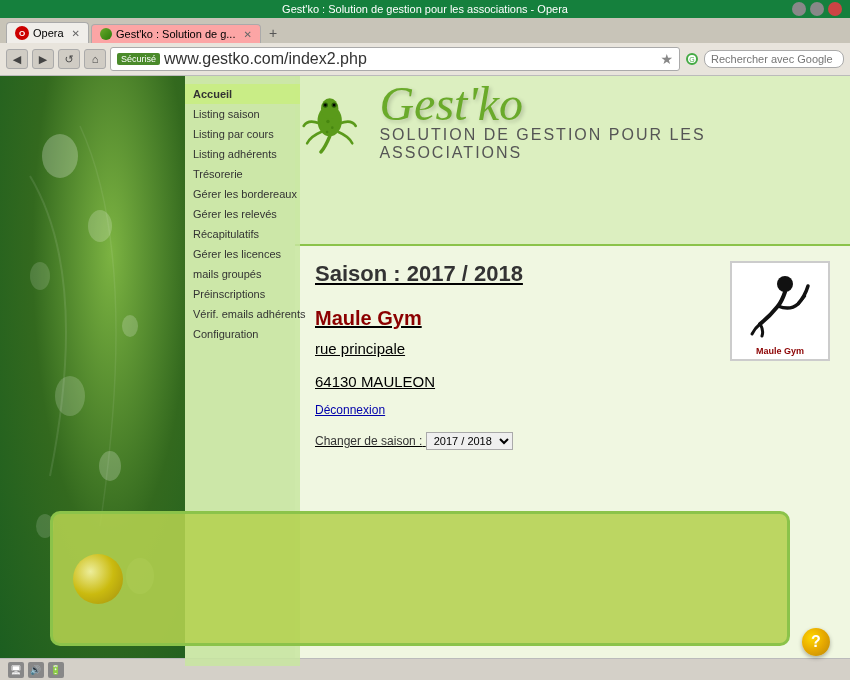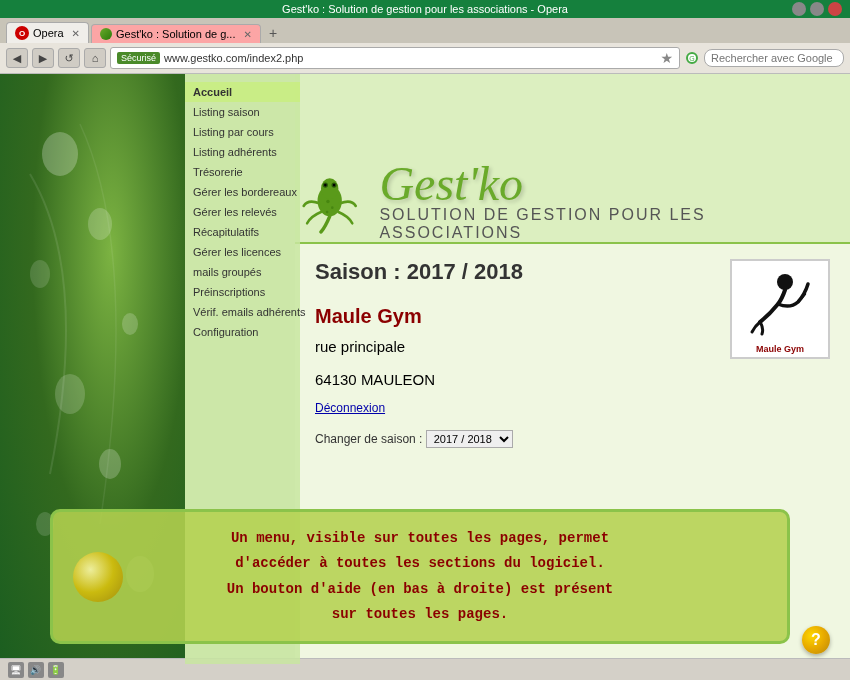--- a/index.html
+++ b/index.html
@@ -14,48 +14,48 @@
 
     .tab-bar { background: #c8c4b8; display: flex; align-items: flex-end; padding: 4px 6px 0; gap: 2px; }
     .browser-tab { background: #f0eeea; border: 1px solid #aaa; border-bottom: none; border-radius: 4px 4px 0 0; padding: 3px 8px; font-size: 11px; display: flex; align-items: center; gap: 4px; cursor: pointer; }
     .browser-tab .tab-close { color: #666; font-size: 10px; margin-left: 4px; cursor: pointer; }
     .tab-new { background: none; border: none; font-size: 14px; padding: 2px 6px; cursor: pointer; color: #555; }
 
     .nav-bar { background: #e8e4dc; display: flex; align-items: center; padding: 4px 6px; gap: 4px; border-bottom: 1px solid #bbb; }
     .nav-btn { background: #d0ccc4; border: 1px solid #aaa; border-radius: 3px; width: 22px; height: 20px; display: flex; align-items: center; justify-content: center; cursor: pointer; font-size: 11px; color: #444; }
     .address-bar-container { flex: 1; display: flex; align-items: center; background: #fff; border: 1px solid #aaa; border-radius: 3px; padding: 2px 6px; gap: 4px; }
     .secure-badge { background: #4a8a2a; color: #fff; font-size: 9px; padding: 1px 4px; border-radius: 2px; }
-    .address-bar { border: none; outline: none; font-size: 11px; flex: 1; color: #333; background: transparent; }
+    .address-bar { border: none; outline: none; font-size: 16px; flex: 1; color: #333; background: transparent; }
     .nav-search { display: flex; align-items: center; gap: 4px; }
     .search-box { border: 1px solid #aaa; border-radius: 8px; padding: 2px 6px; font-size: 11px; width: 140px; }
     .bookmark-star { color: #888; font-size: 14px; cursor: pointer; }
 
     
     .browser-content { position: relative; width: 100%; height: 590px; overflow: hidden; }
 
     
     .center-panel { position: absolute; left: 185px; top: 0; right: 0; bottom: 0; background: rgba(240, 248, 230, 0.92); }
 
     
     .left-sidebar { position: absolute; left: 185px; top: 0; width: 115px; bottom: 0; background: rgba(200, 230, 160, 0.85); z-index: 2; }
 
     
-    .header { position: absolute; left: 295px; top: 0; right: 0; height: 170px; background: rgba(220, 240, 190, 0.9); display: flex; align-items: center; justify-content: flex-end; flex-direction: column; border-bottom: 2px solid #8bc34a; }
+    .header { position: absolute; left: 295px; top: 0; right: 0; height: 170px; background: rgba(220, 240, 190, 0.9); display: flex; align-items: center; justify-content: flex-start; flex-direction: column; border-bottom: 2px solid #8bc34a; }
     .logo-area { display: flex; align-items: center; gap: 15px; }
     .gecko-logo { width: 70px; height: 70px; }
     .gestko-title { color: #6aaa2a; font-size: 48px; font-family: Georgia, serif; font-style: italic; text-shadow: 2px 2px 4px rgba(0,0,0,0.2); }
     .gestko-subtitle { color: #555; font-size: 16px; letter-spacing: 2px; text-transform: uppercase; margin-top: -5px; }
 
     
     .nav-menu { padding-top: 8px; }
     .nav-item { display: block; padding: 4px 8px; font-size: 11px; color: #333; text-decoration: none; cursor: pointer; white-space: nowrap; }
     .nav-item.active { background: rgba(200, 240, 120, 0.7); font-weight: bold; }
 
     
-    .main-content { position: absolute; left: 295px; top: 170px; right: 0; bottom: 0; background: rgba(240, 248, 225, 0.95); padding: 15px 20px; }
+    .main-content { position: absolute; left: 295px; top: 170px; right: 0; bottom: 0; background: rgba(240, 248, 225, 0.95); padding: 15px 20px; text-decoration: underline; }
 
     .season-title { font-size: 22px; color: #333; font-weight: bold; margin-bottom: 20px; }
     .club-name { font-size: 20px; color: #8b0000; font-weight: bold; margin-bottom: 8px; }
     .club-address { font-size: 15px; color: #000000; line-height: 1.5; margin-bottom: 10px; }
     .deconnexion-link { font-size: 12px; color: #0000aa; text-decoration: underline; cursor: pointer; margin-bottom: 15px; display: block; }
 
     .club-logo { position: absolute; right: 20px; top: 15px; width: 100px; height: 100px; border: 2px solid #ccc; background: #fff; display: flex; flex-direction: column; align-items: center; justify-content: center; overflow: hidden; }
     .gymnast-svg { width: 80px; height: 80px; }
     .club-logo-label { font-size: 9px; color: #8b0000; text-align: center; font-weight: bold; }
     .season-select { font-size: 11px; padding: 1px 3px; border: 1px solid #aaa; }
@@ -219,26 +219,20 @@
     <div style="margin-top: 10px; font-size: 12px; color: #333;">
       <span>Changer de saison :</span>
       <select class="season-select">
         <option>2017 / 2018</option>
       </select>
     </div>
   </div>
 
   <div class="help-overlay">
     <div class="help-orb"></div>
-    <div class="help-text">
-      Un menu, visible sur toutes les pages, permet<br>
-      d'accéder à toutes les sections du logiciel.<br>
-      Un bouton d'aide (en bas à droite) est présent<br>
-      sur toutes les pages.
-    </div>
   </div>
 
   <div class="help-button">?</div>
 
 </div>
 
 <div class="status-bar">
   <div class="status-icons">
     <div class="status-icon">🖥</div>
     <div class="status-icon">🔊</div>

